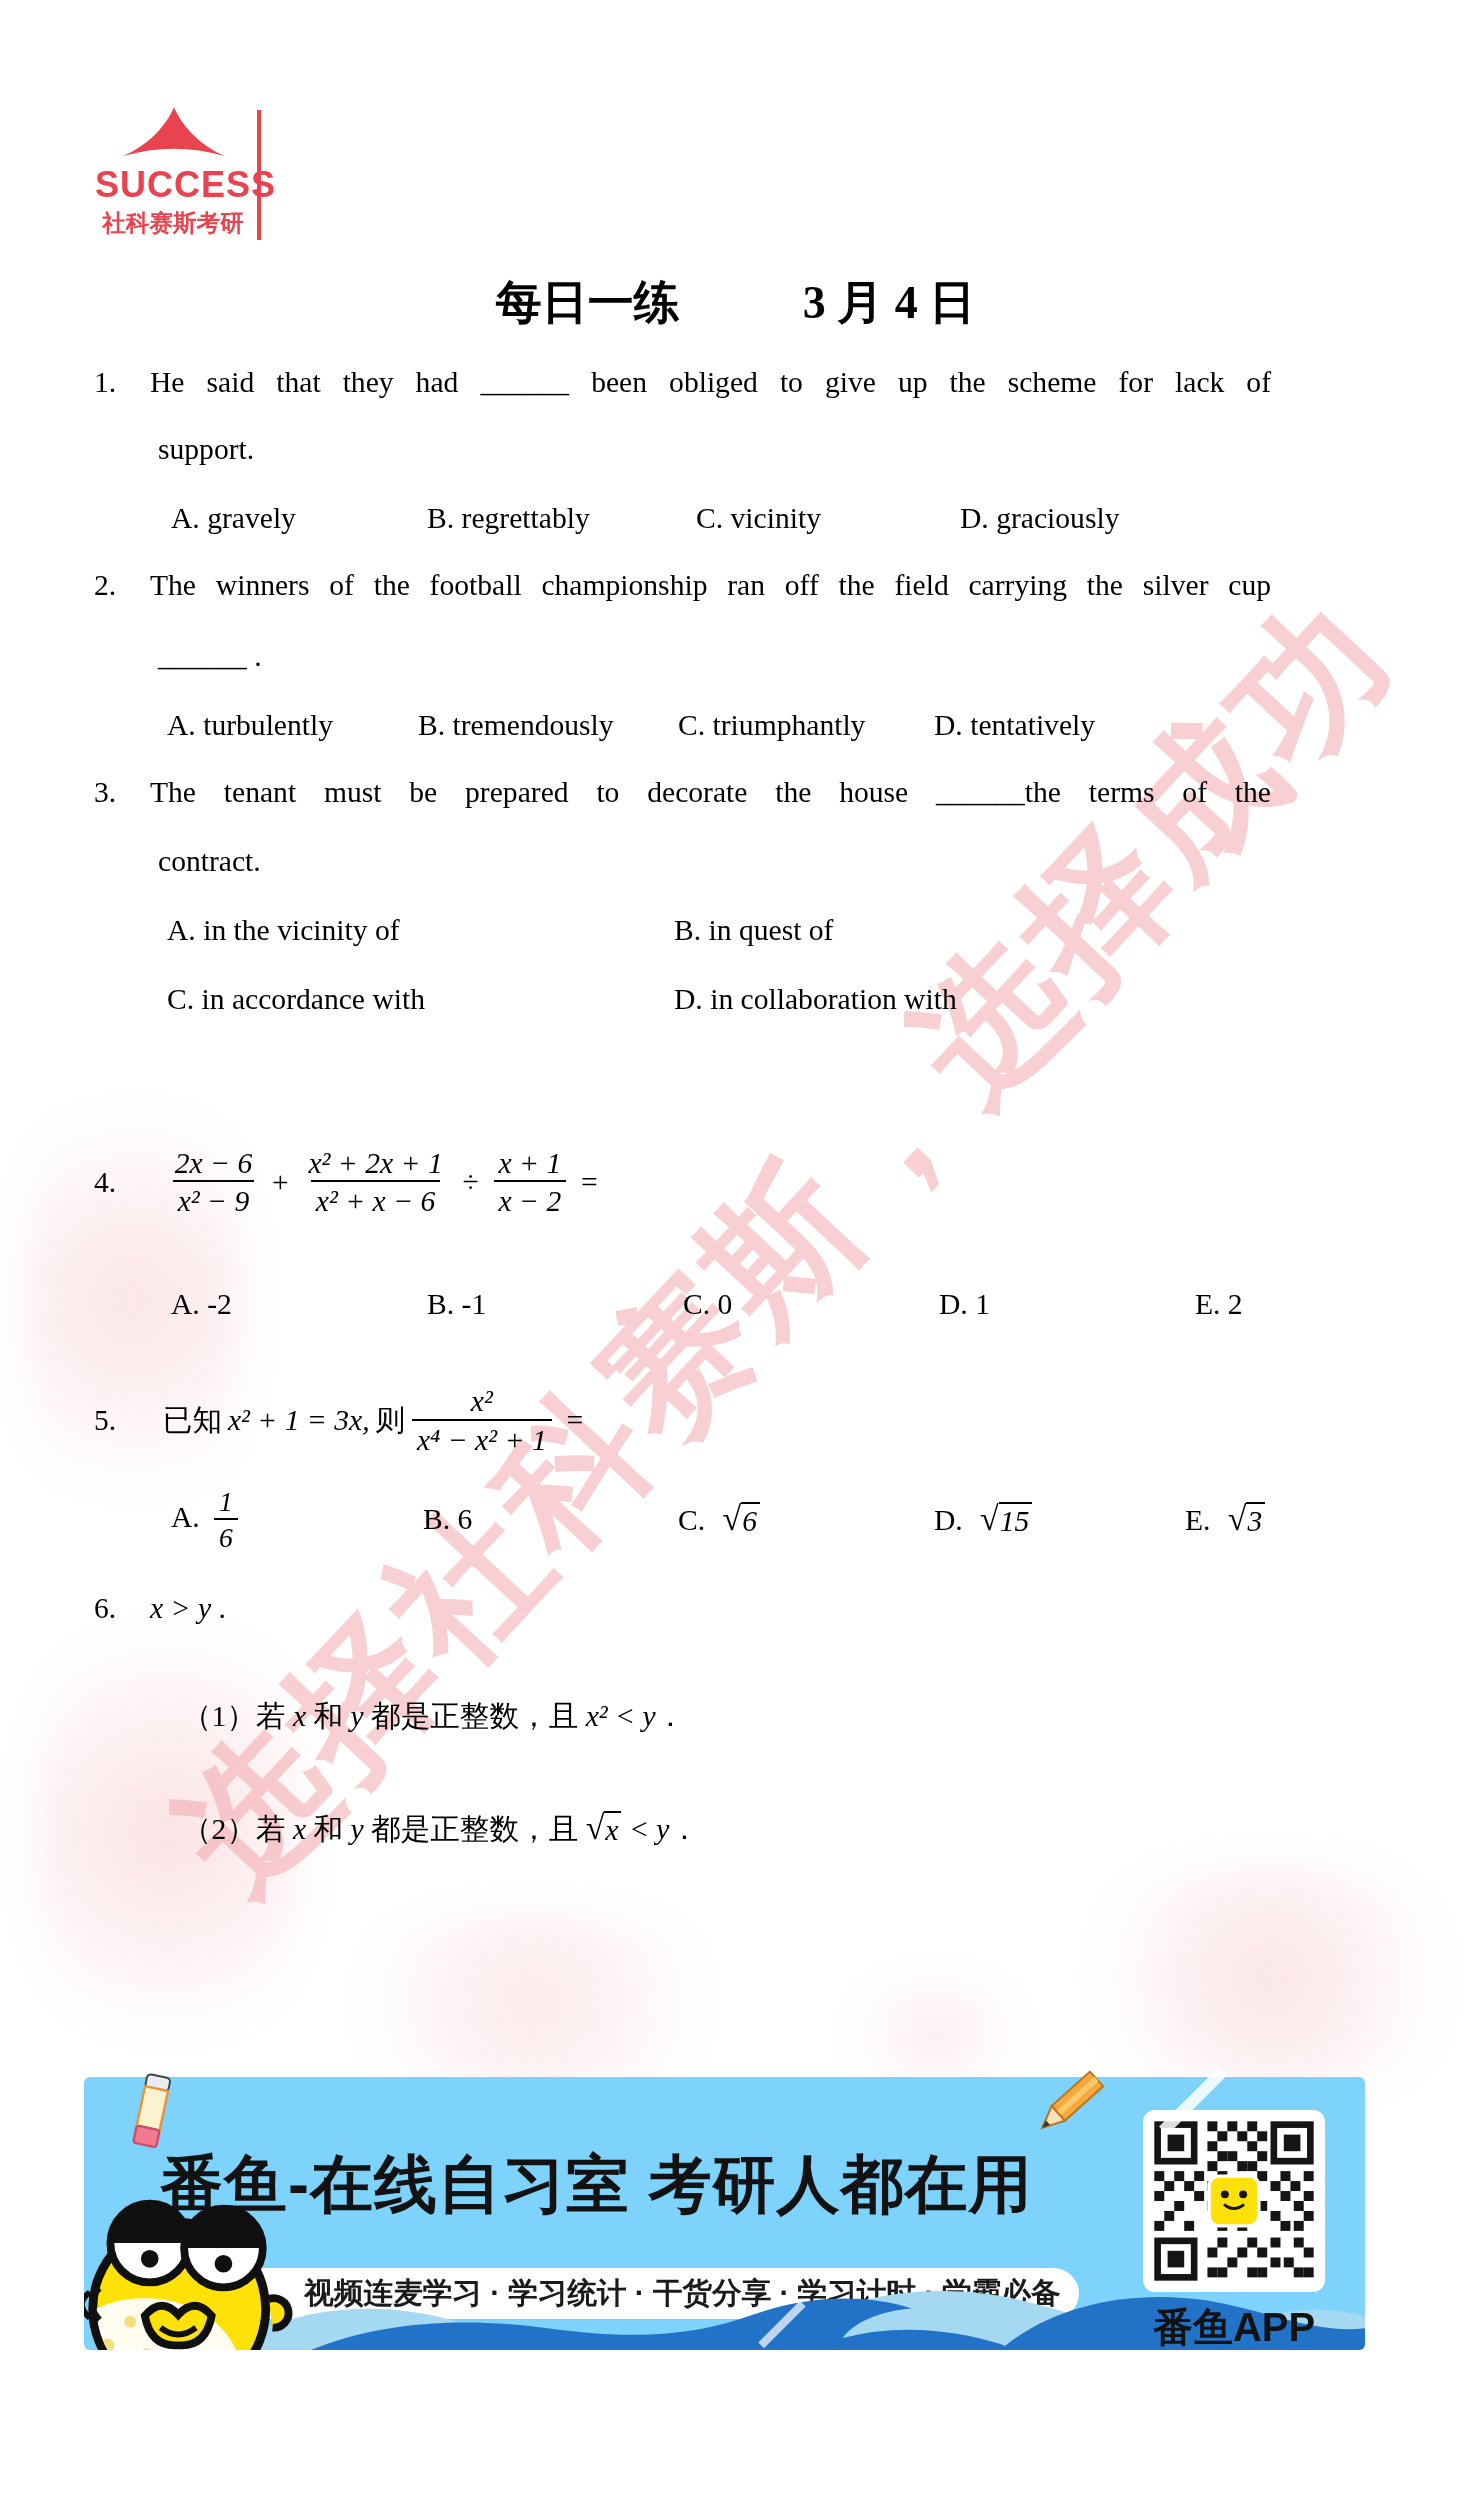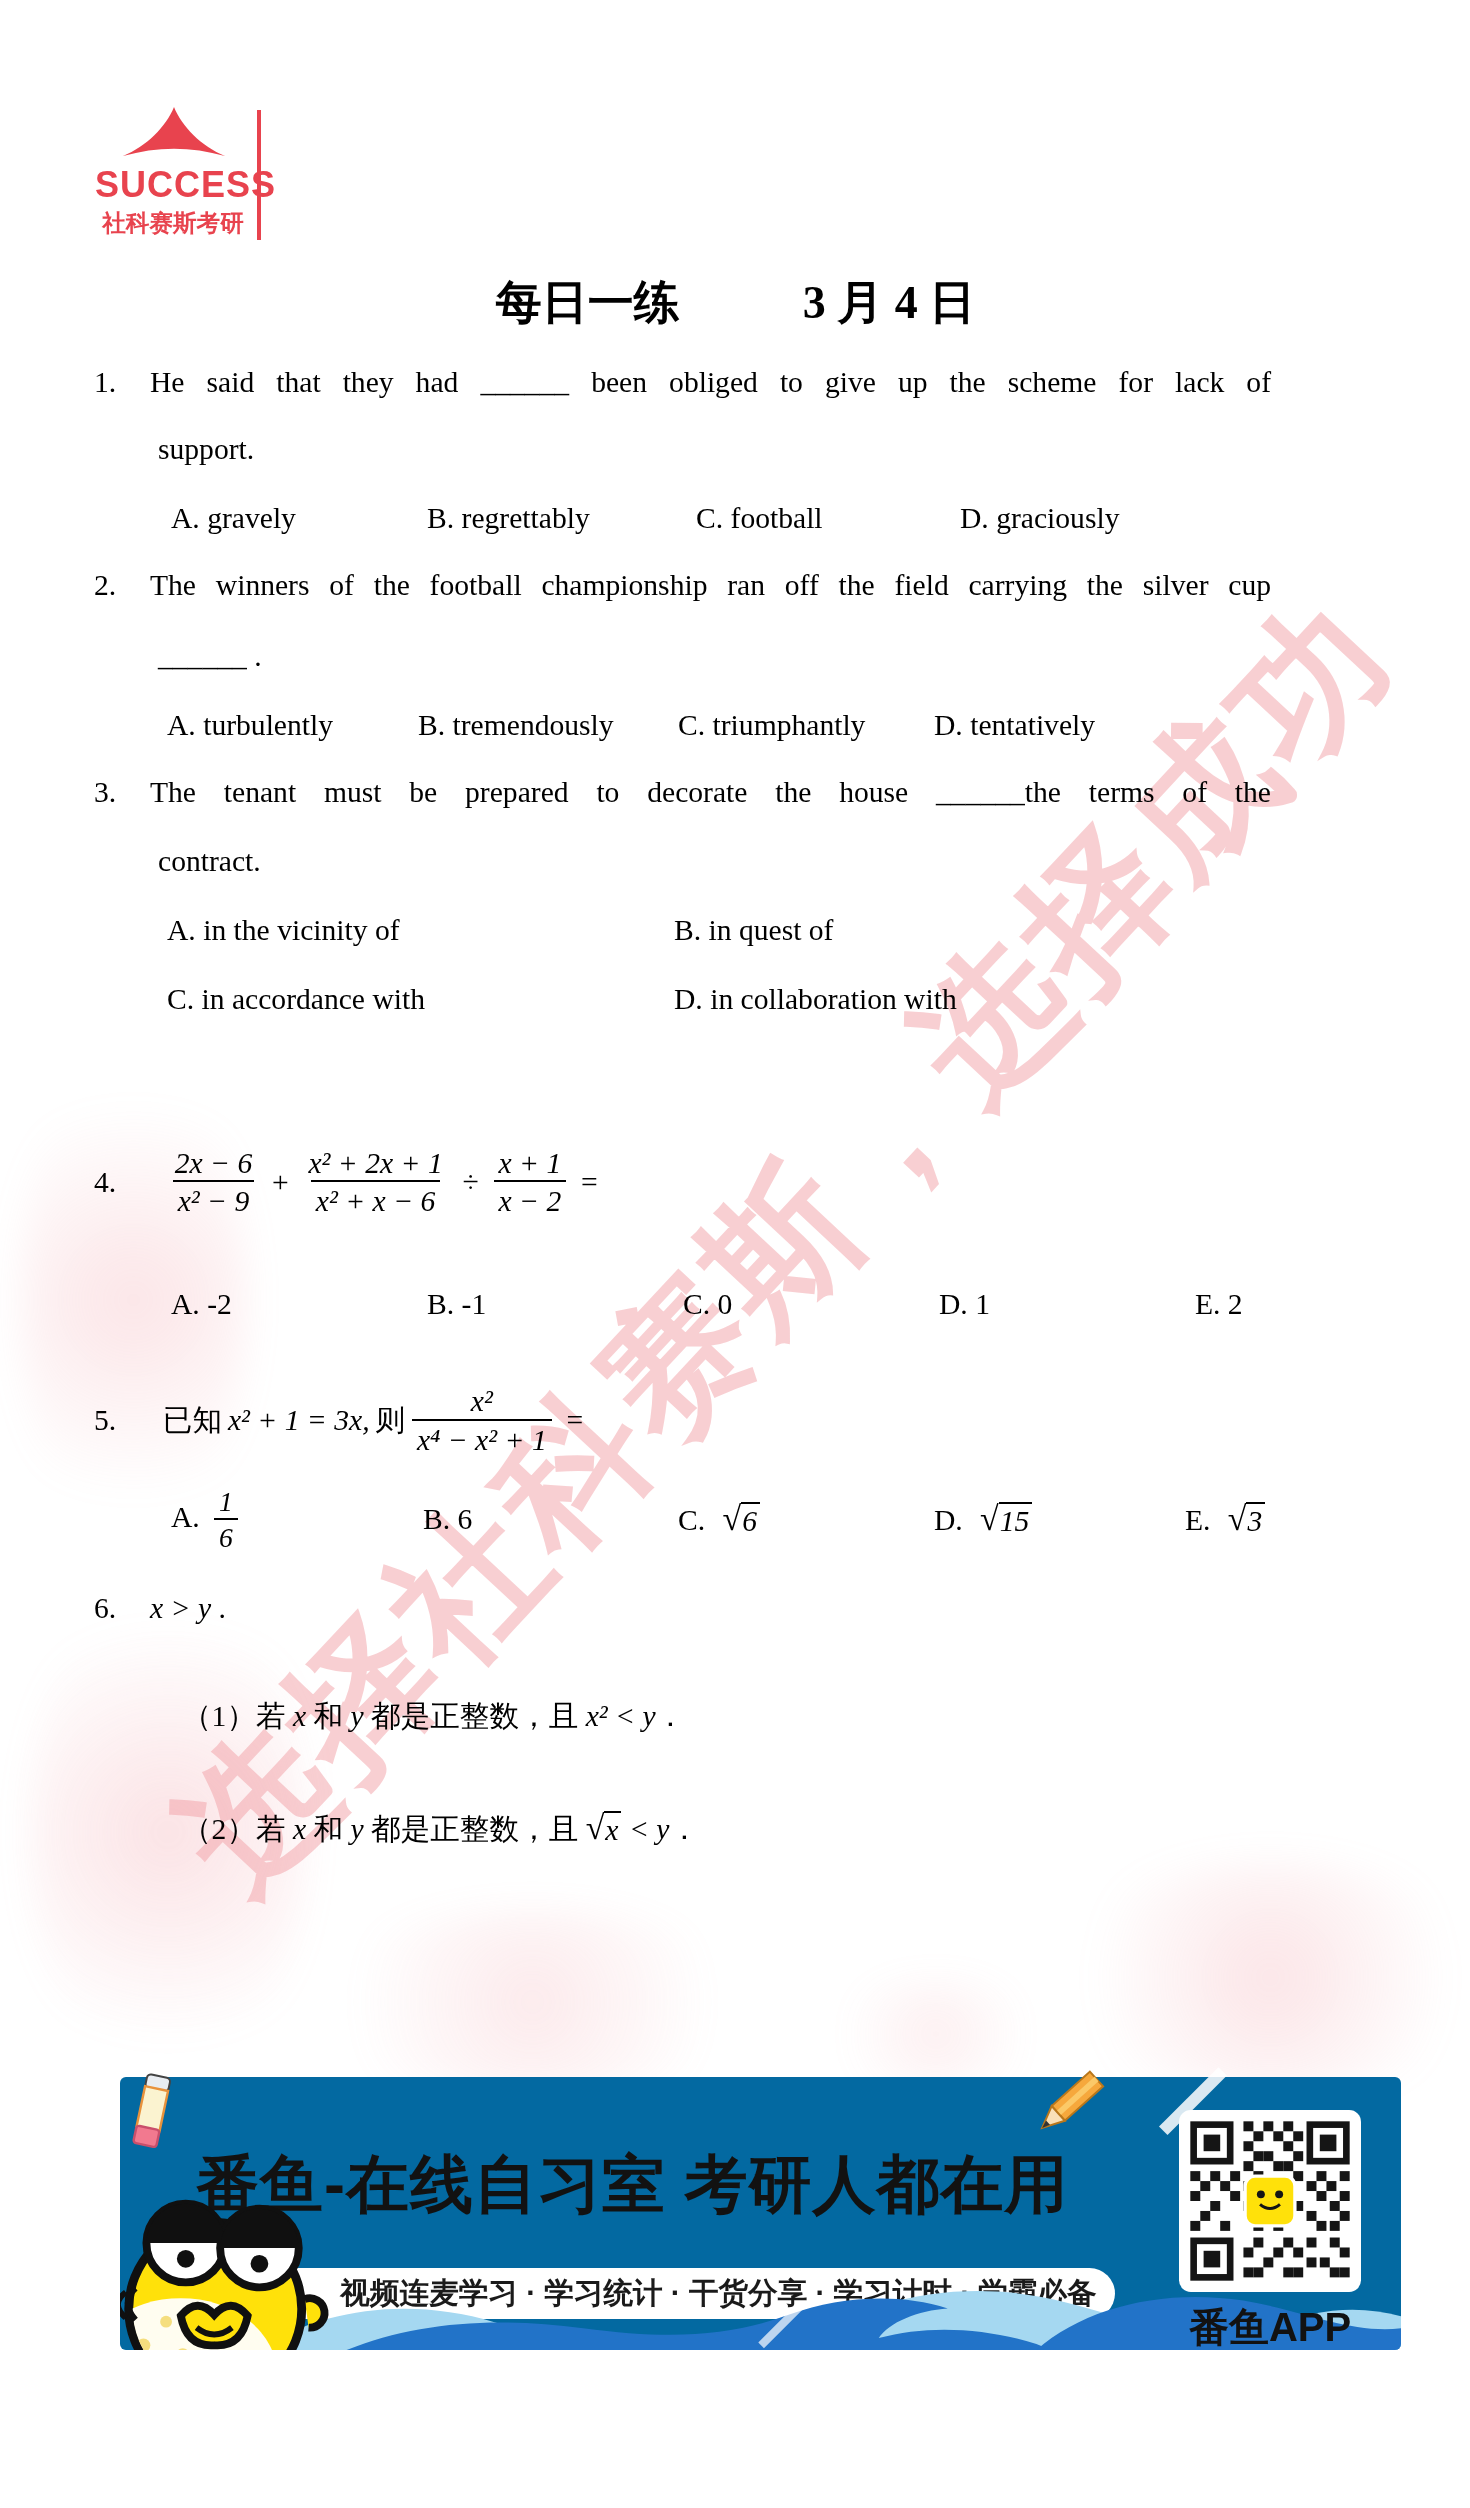--- a/index.html
+++ b/index.html
@@ -44,22 +44,22 @@
   .frac{display:inline-flex;flex-direction:column;align-items:center;vertical-align:middle;
     font-style:italic;line-height:1.15;margin:0 7px;}
   .frac .den{border-top:2.5px solid #000;padding:2px 4.9px 0 4.9px;}
   .frac .num{padding:0 4.9px;}
   .op{margin:0 7.9px;font-style:normal;}
   .sqrt{display:inline-flex;align-items:flex-start;font-style:italic;}
   .sqrt .radical{font-style:normal;font-size:1.15em;line-height:1;}
   .sqrt .radicand{border-top:2.5px solid #000;padding:1px 3px 0 1px;line-height:1.1;}
   .cn{font-style:normal;}
   
-  .banner{position:absolute;left:84px;top:2077px;width:1281px;height:273px;background:#0369a1;
-    border-radius:5.9px;overflow:hidden;z-index:2;margin-left:36px;}
+  .banner{position:absolute;left:84px;top:2077px;width:1281px;height:273px;background:#7dd3fc;
+    border-radius:5.9px;overflow:hidden;z-index:2;}
   .banner-headline{position:absolute;left:76px;top:65px;width:946px;
     font-family:"Liberation Sans","DejaVu Sans",sans-serif;font-weight:900;font-size:63px;
     letter-spacing:1px;color:#121212;white-space:nowrap;}
   .banner-pill{position:absolute;left:118px;top:191px;width:877px;height:51px;background:#fff;
     border-radius:27.6px;display:flex;align-items:center;justify-content:center;padding-left:84px;box-sizing:border-box;}
   .banner-pill span{font-family:"Liberation Sans","DejaVu Sans",sans-serif;font-weight:bold;
     font-size:29.6px;color:#1a1a1a;white-space:nowrap;}
   .waves{position:absolute;left:0;bottom:0;width:1281px;height:99px;}
   .qr-box{position:absolute;left:1059px;top:33px;width:182px;height:182px;background:#fff;border-radius:11.8px;
     display:flex;align-items:center;justify-content:center;}
@@ -100,21 +100,21 @@
   <div class="qlayer">
 
     <div class="qrow" style="top:366px;">
       <span class="qno">1.</span>
       <span class="jline">He said that they had ______ been obliged to give up the scheme for lack of</span>
     </div>
     <div class="qcont" style="top:433px;">support.</div>
     <div class="optgrid g1" style="top:502px;">
       <span>A. gravely</span>
       <span>B. regrettably</span>
-      <span>C. football</span>
+      <span>C. vicinity</span>
       <span>D. graciously</span>
     </div>
 
     <div class="qrow" style="top:569px;">
       <span class="qno">2.</span>
       <span class="jline">The winners of the football championship ran off the field carrying the silver cup</span>
     </div>
     <div class="qcont" style="top:640px;">______ .</div>
     <div class="optgrid g2" style="top:709px;">
       <span>A. turbulently</span>

